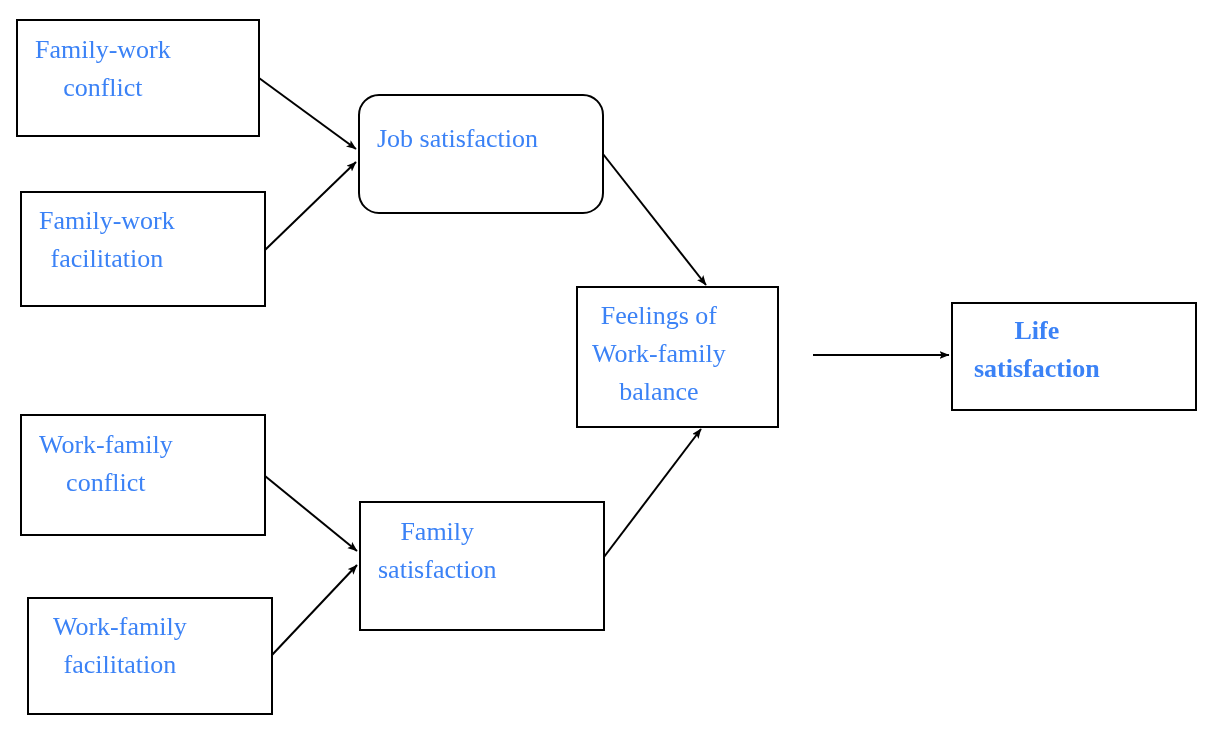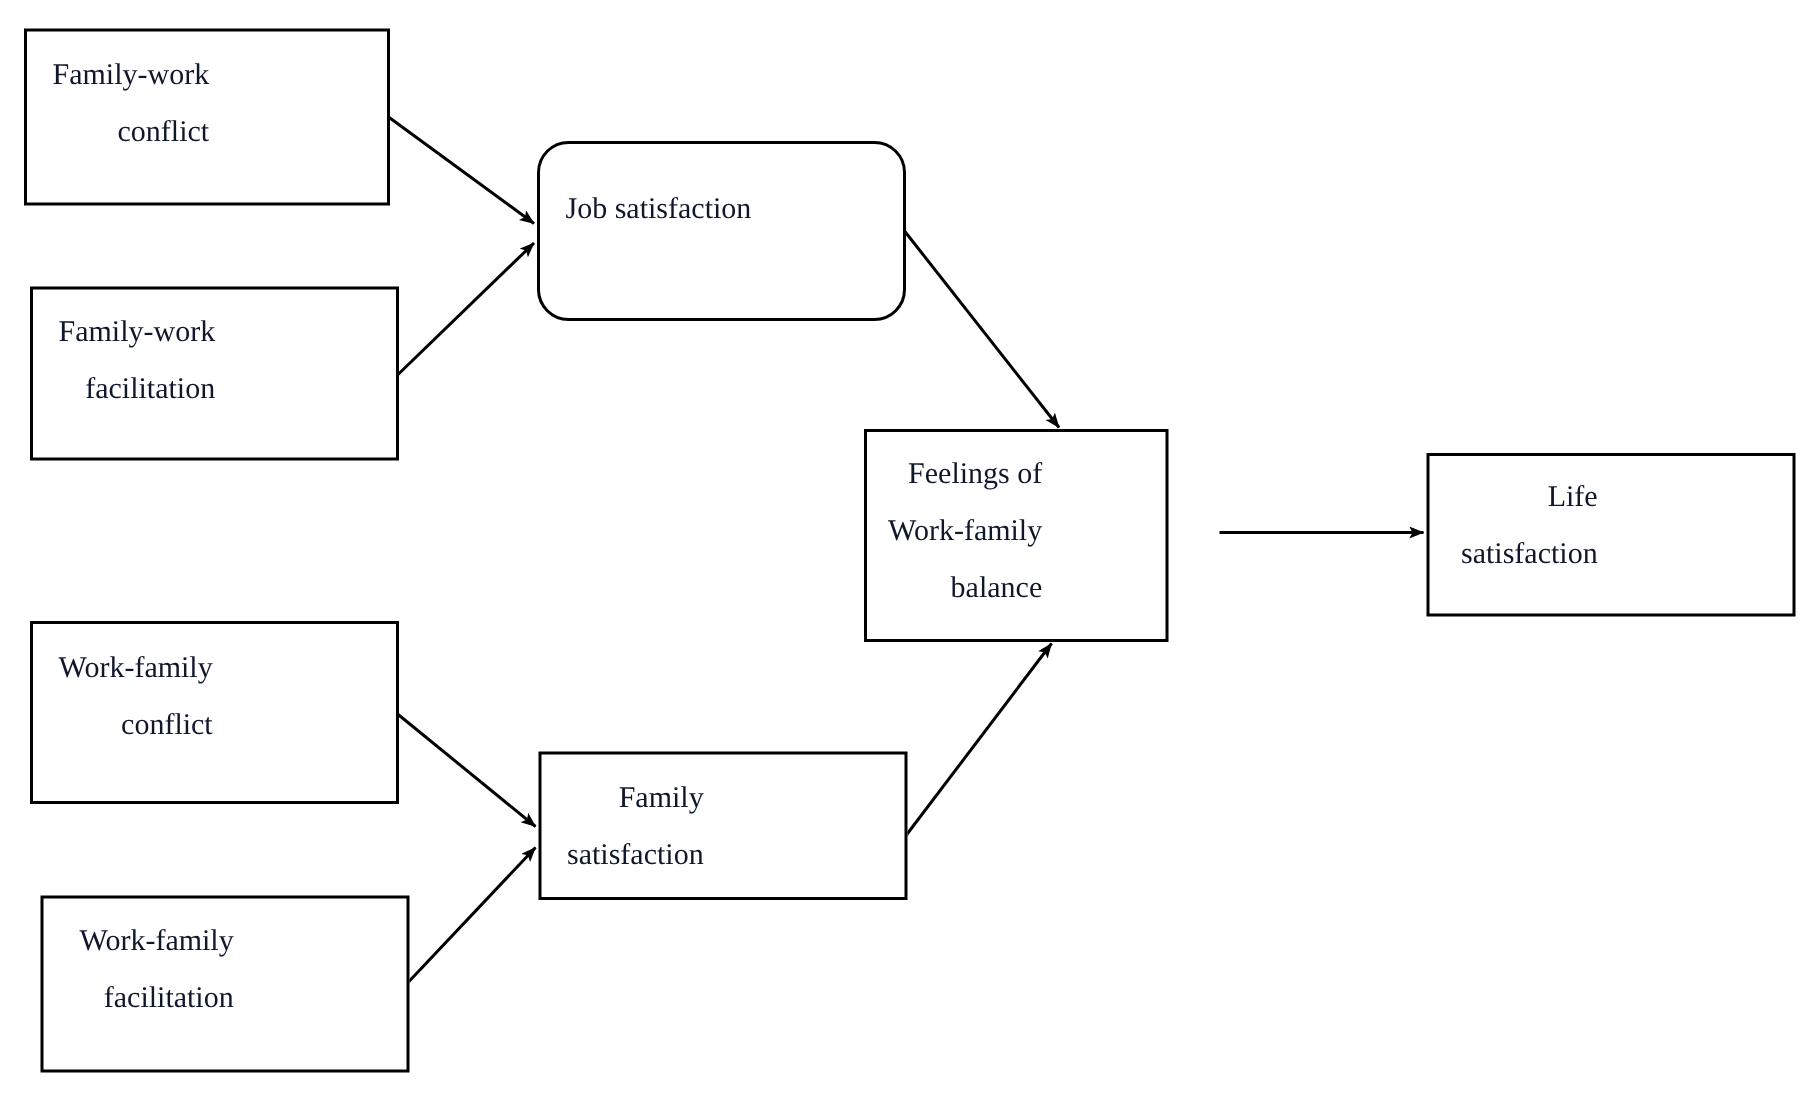--- a/index.html
+++ b/index.html
@@ -31,50 +31,50 @@
     position: absolute;
     box-sizing: border-box;
     border: 2.5px solid #000000;
     background: #ffffff;
     display: flex;
     align-items: flex-start;
     justify-content: flex-start;
   }
   .node-label {
     font-family: "Liberation Serif", "DejaVu Serif", serif;
-    font-size: 20px;
+    font-size: 26px;
     line-height: 38px;
-    color: #0f172a;
+    color: #3b82f6;
     white-space: pre-line;
-    text-align: right;
+    text-align: center;
   }
   
   #node-fw-conflict   { left: 16px;  top: 19px;  width: 244px; height: 118px; }
   #node-fw-conflict .node-label   { padding: 10px 0 0 17px; }
 
   #node-fw-facilitation { left: 20px; top: 191px; width: 246px; height: 116px; }
   #node-fw-facilitation .node-label { padding: 9px 0 0 17px; }
 
   #node-job-satisfaction { left: 358px; top: 94px; width: 246px; height: 120px; border-radius: 21px; }
   #node-job-satisfaction .node-label { padding: 24px 0 0 17px; }
 
   #node-wf-conflict   { left: 20px;  top: 414px; width: 246px; height: 122px; }
   #node-wf-conflict .node-label   { padding: 10px 0 0 17px; }
 
   #node-wf-facilitation { left: 27px; top: 597px; width: 246px; height: 118px; }
   #node-wf-facilitation .node-label { padding: 9px 0 0 24px; }
 
-  #node-family-satisfaction { left: 359px; top: 501px; width: 246px; height: 99px; }
+  #node-family-satisfaction { left: 359px; top: 501px; width: 246px; height: 130px; }
   #node-family-satisfaction .node-label { padding: 10px 0 0 17px; }
 
   #node-wf-balance { left: 576px; top: 286px; width: 203px; height: 142px; }
   #node-wf-balance .node-label { padding: 9px 0 0 14px; }
 
   #node-life-satisfaction { left: 951px; top: 302px; width: 246px; height: 109px; }
-  #node-life-satisfaction .node-label { padding: 8px 0 0 21px; }
+  #node-life-satisfaction .node-label { padding: 8px 0 0 21px; font-weight: bold; }
 </style>
 </head>
 <body>
 
 <div id="diagram-canvas">
 
   <svg id="edge-layer" viewBox="0 0 1205 742">
     <defs>
       <marker id="arrow-head" markerWidth="11" markerHeight="11" refX="9.5" refY="4" orient="auto" markerUnits="userSpaceOnUse">
         <path d="M 0 0 L 10 4 L 0 8 L 2.2 4 Z" fill="#000000"></path>

